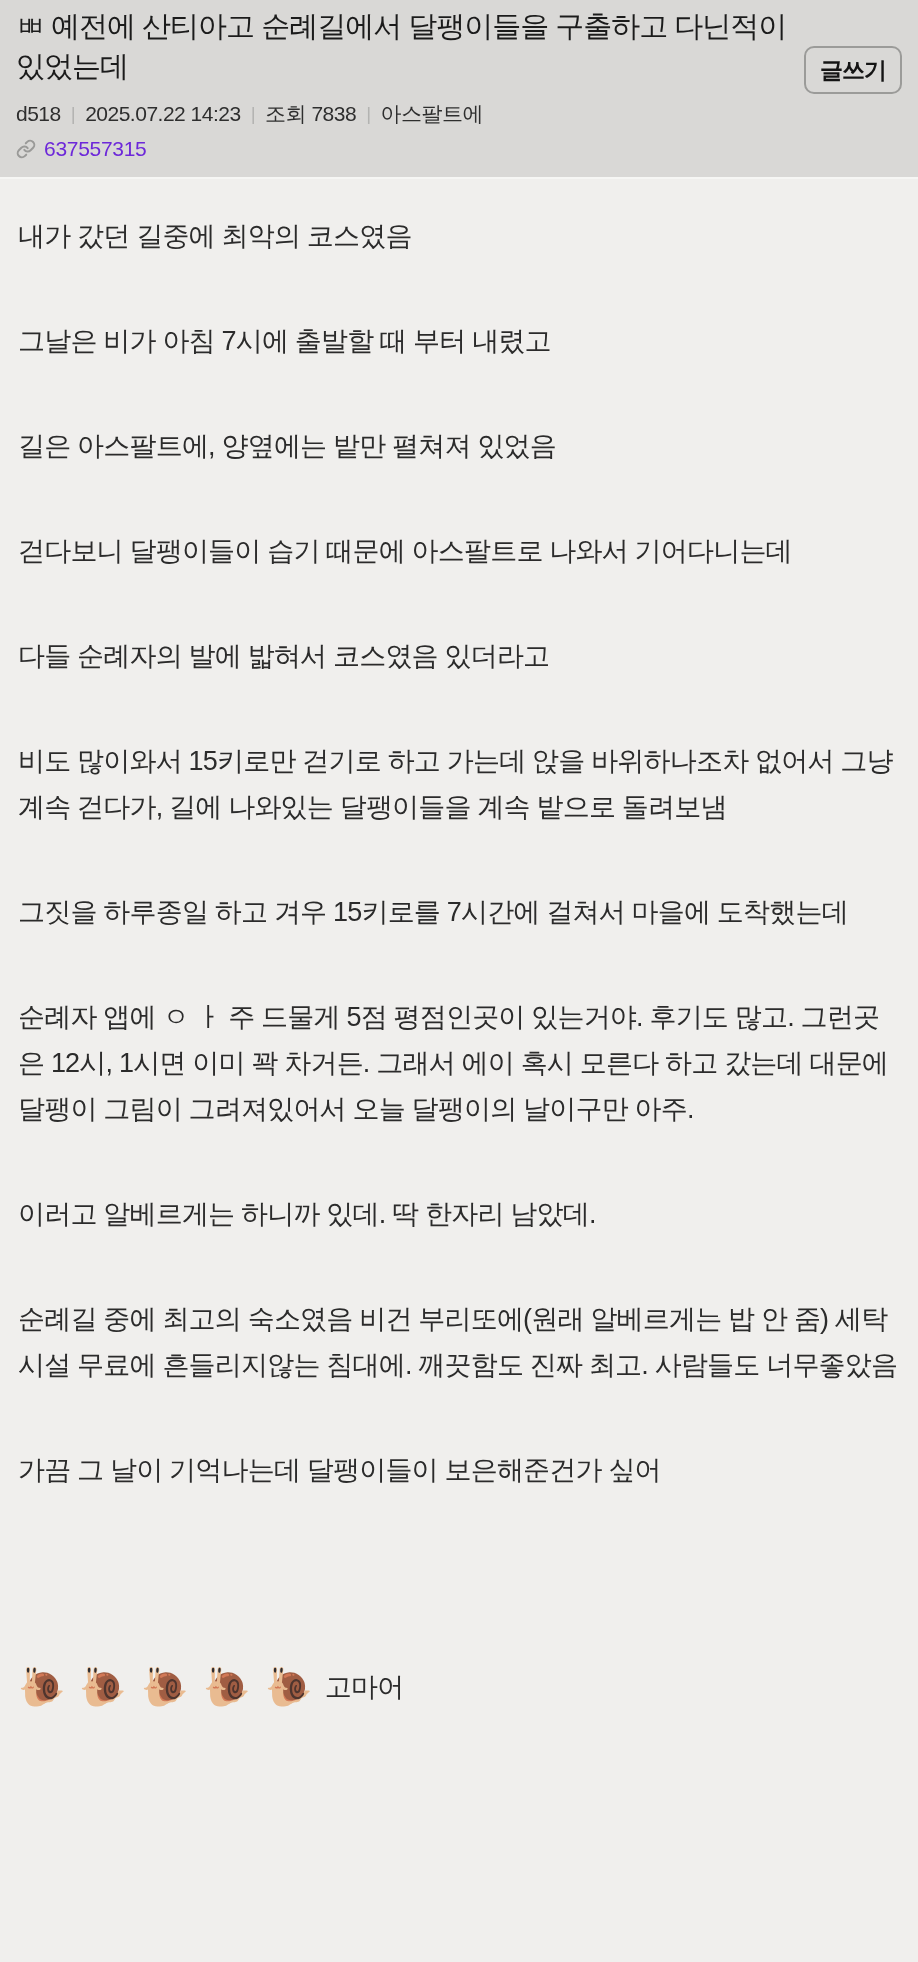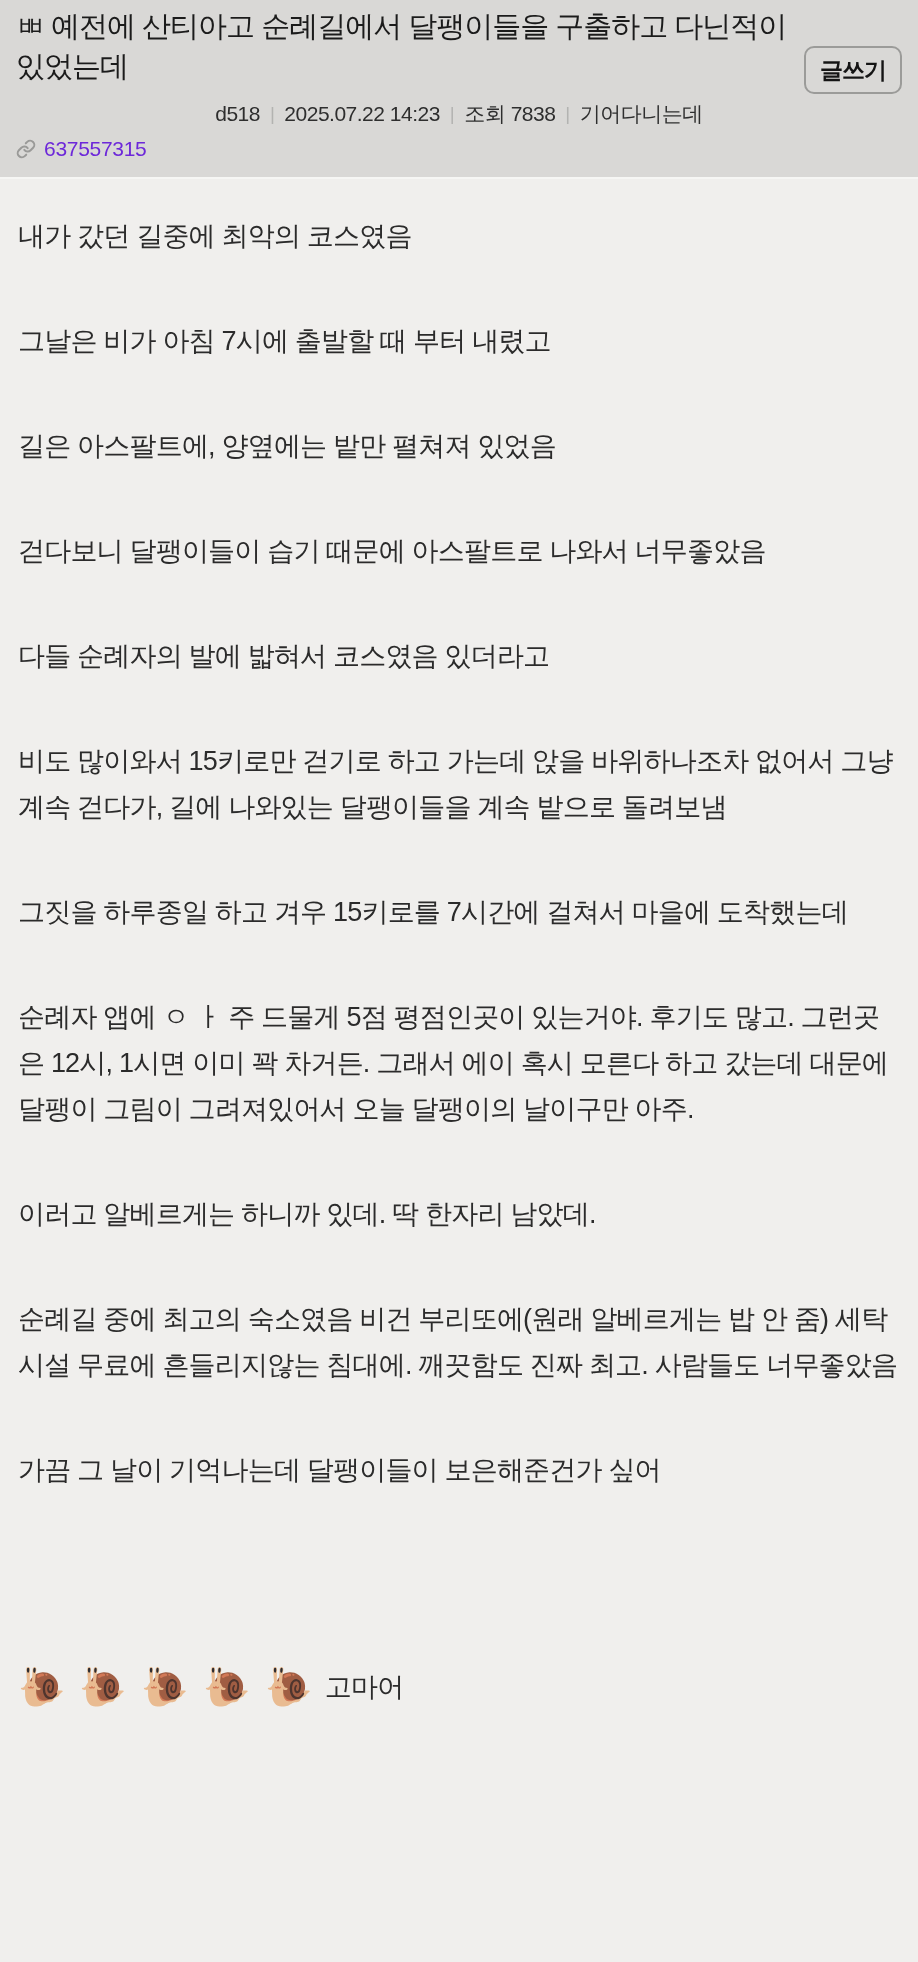--- a/index.html
+++ b/index.html
@@ -48,21 +48,20 @@
     cursor: pointer;
   }
   .meta {
     margin-top: 14px;
     display: flex;
     align-items: center;
     gap: 10px;
     font-size: 21px;
     letter-spacing: -0.5px;
     color: #2e2e2e;
-    justify-content: center;
   }
   .meta .sep { color: #b3b3b1; font-size: 19px; }
   .linkrow {
     margin-top: 9px;
     display: flex;
     align-items: center;
     gap: 8px;
     font-size: 21px;
     letter-spacing: -0.3px;
     color: #6d28d9;
@@ -102,38 +101,38 @@
 
     <button class="write-btn">글쓰기</button>
 
     <div class="meta">
       <span>d518</span>
       <span class="sep">|</span>
       <span>2025.07.22 14:23</span>
       <span class="sep">|</span>
       <span>조회 7838</span>
       <span class="sep">|</span>
-      <span>기어다니는데</span>
+      <span>아스팔트에</span>
     </div>
 
     <div class="linkrow">
       <svg width="20" height="20" viewBox="0 0 24 24" fill="none" stroke="#9a9a98" stroke-width="2.4" stroke-linecap="round" stroke-linejoin="round">
         <path d="M10 13a5 5 0 0 0 7.54.54l3-3a5 5 0 0 0-7.07-7.07l-1.72 1.71"></path>
         <path d="M14 11a5 5 0 0 0-7.54-.54l-3 3a5 5 0 0 0 7.07 7.07l1.71-1.71"></path>
       </svg>
       <span>637557315</span>
     </div>
   </header>
 
   <main class="post-body">
     <div>
         <p>내가 갔던 길중에 최악의 코스였음</p>
         <p>그날은 비가 아침 7시에 출발할 때 부터 내렸고</p>
         <p>길은 아스팔트에, 양옆에는 밭만 펼쳐져 있었음</p>
-        <p>걷다보니 달팽이들이 습기 때문에 아스팔트로 나와서 너무좋았음</p>
+        <p>걷다보니 달팽이들이 습기 때문에 아스팔트로 나와서 기어다니는데</p>
         <p>다들 순례자의 발에 밟혀서 코스였음 있더라고</p>
         <p>비도 많이와서 15키로만 걷기로 하고 가는데 앉을 바위하나조차 없어서 그냥 계속 걷다가, 길에 나와있는 달팽이들을 계속 밭으로 돌려보냄</p>
         <p>그짓을 하루종일 하고 겨우 15키로를 7시간에 걸쳐서 마을에 도착했는데</p>
         <p>순례자 앱에 ㅇ ㅏ 주 드물게 5점 평점인곳이 있는거야. 후기도 많고. 그런곳은 12시, 1시면 이미 꽉 차거든. 그래서 에이 혹시 모른다 하고 갔는데 대문에 달팽이 그림이 그려져있어서 오늘 달팽이의 날이구만 아주.</p>
         <p>이러고 알베르게는 하니까 있데. 딱 한자리 남았데.</p>
         <p>순례길 중에 최고의 숙소였음 비건 부리또에(원래 알베르게는 밥 안 줌) 세탁시설 무료에 흔들리지않는 침대에. 깨끗함도 진짜 최고. 사람들도 너무좋았음</p>
         <p>가끔 그 날이 기억나는데 달팽이들이 보은해준건가 싶어</p>
       </div>
 
     <p class="footer-line">

